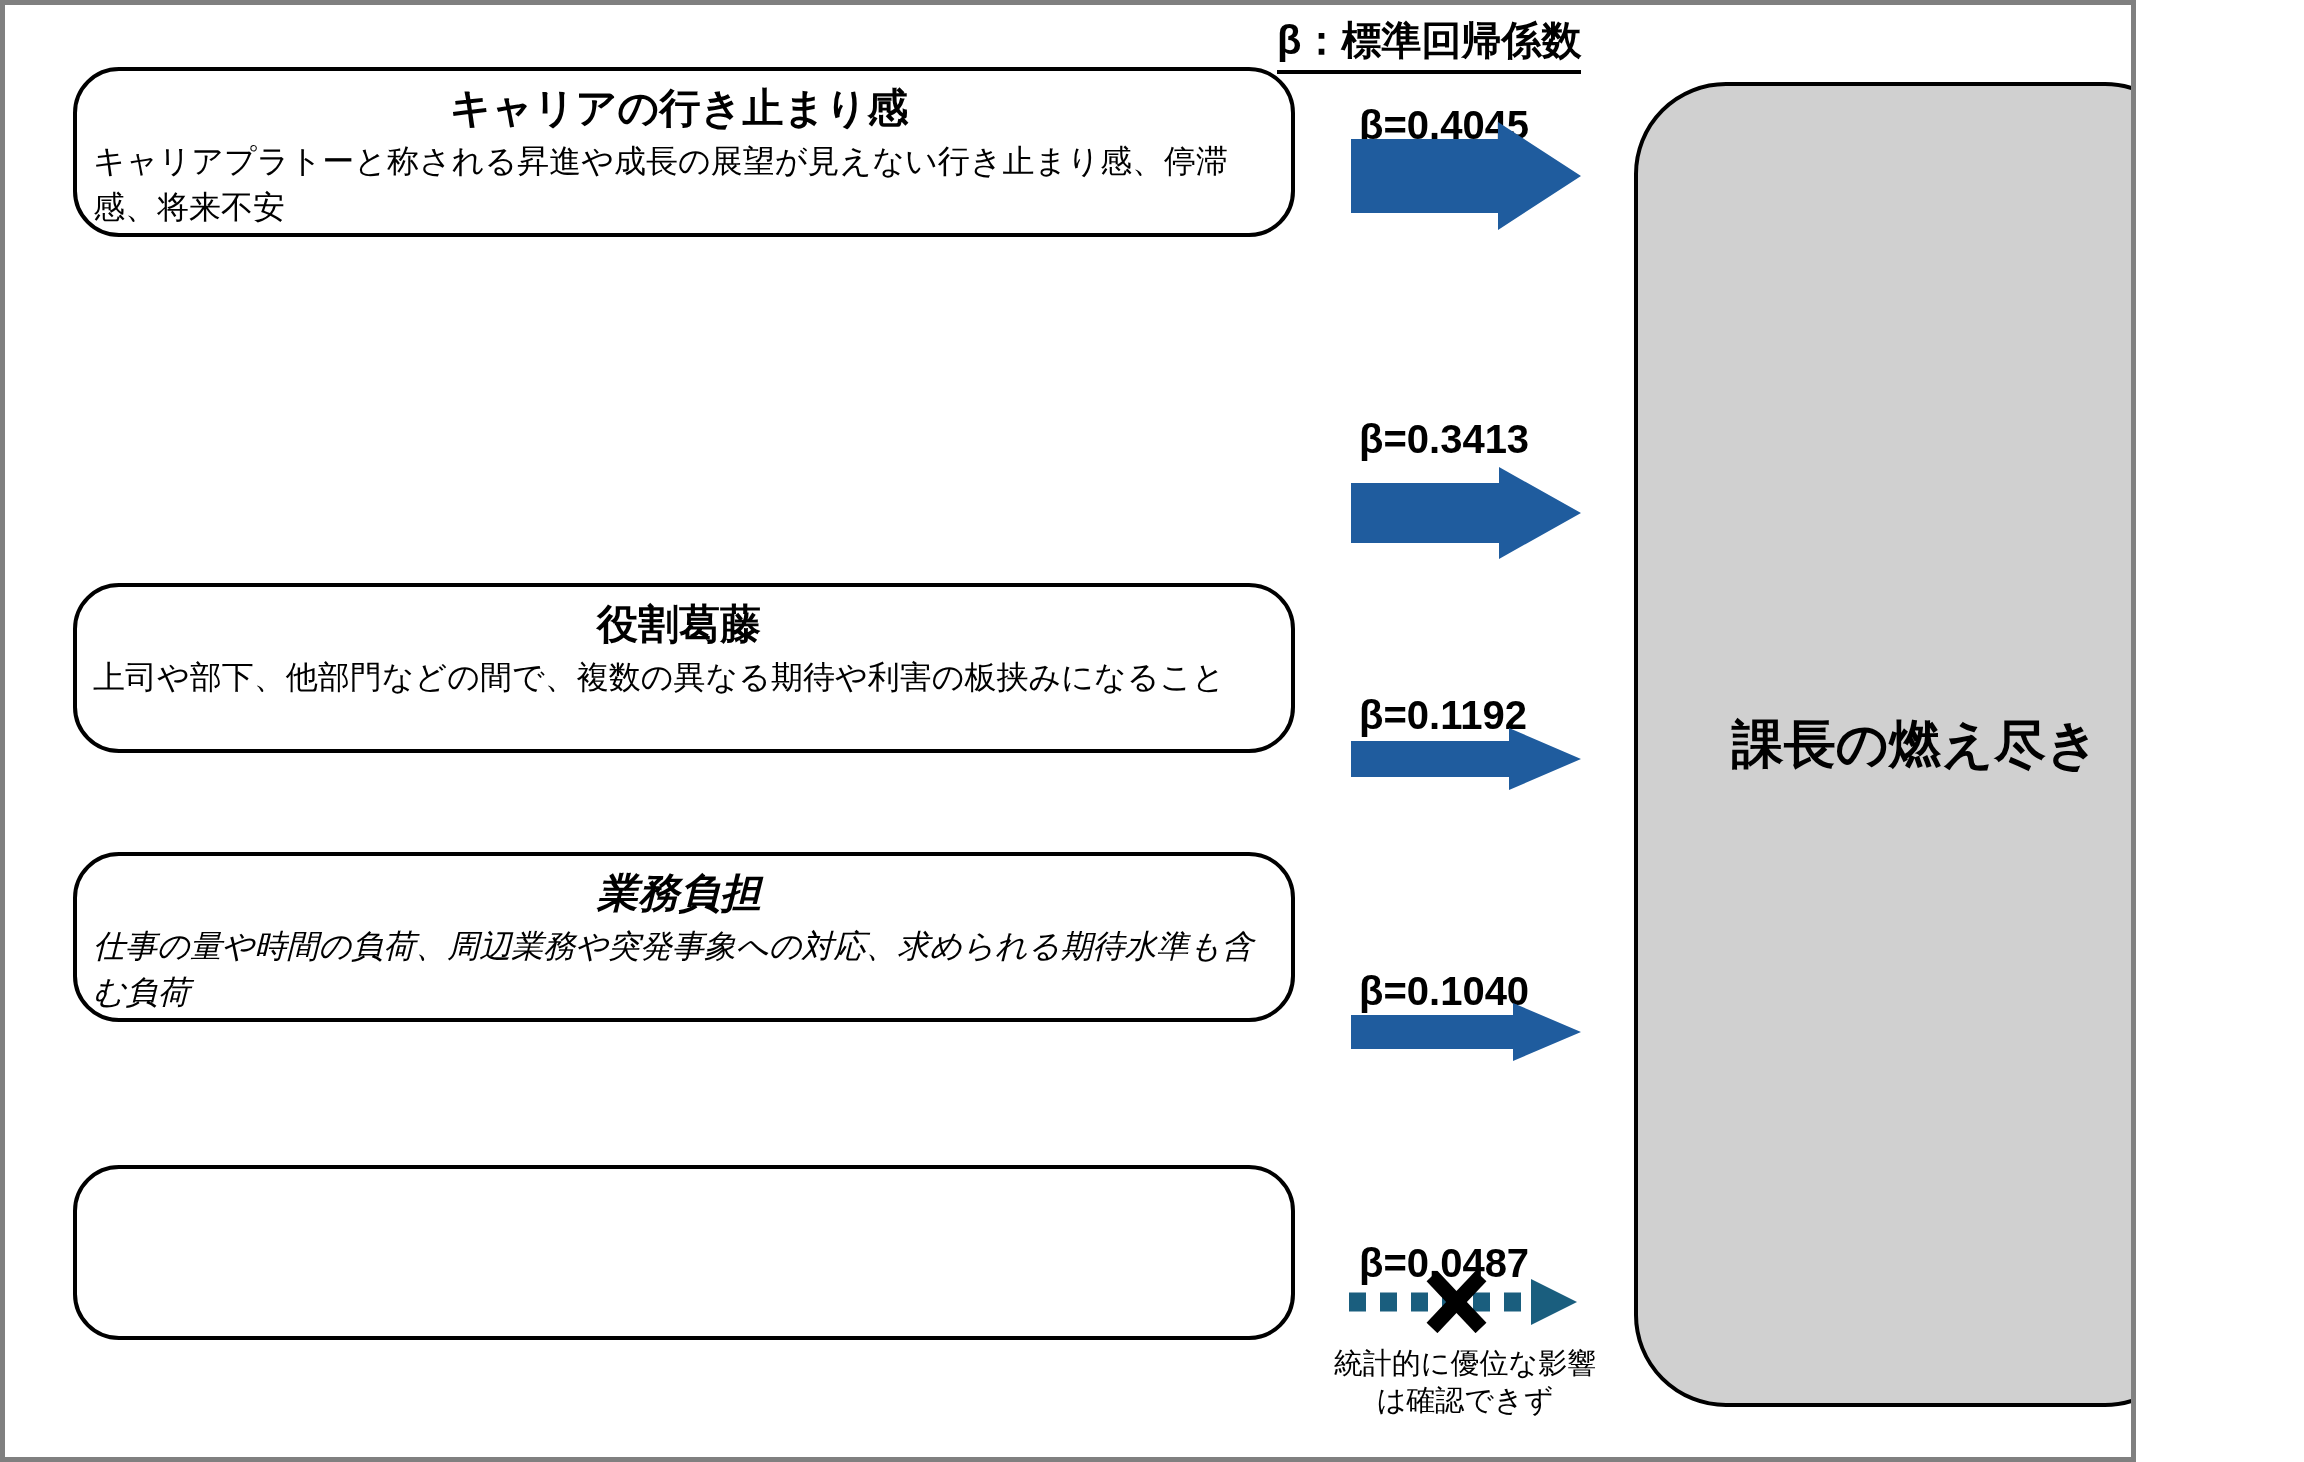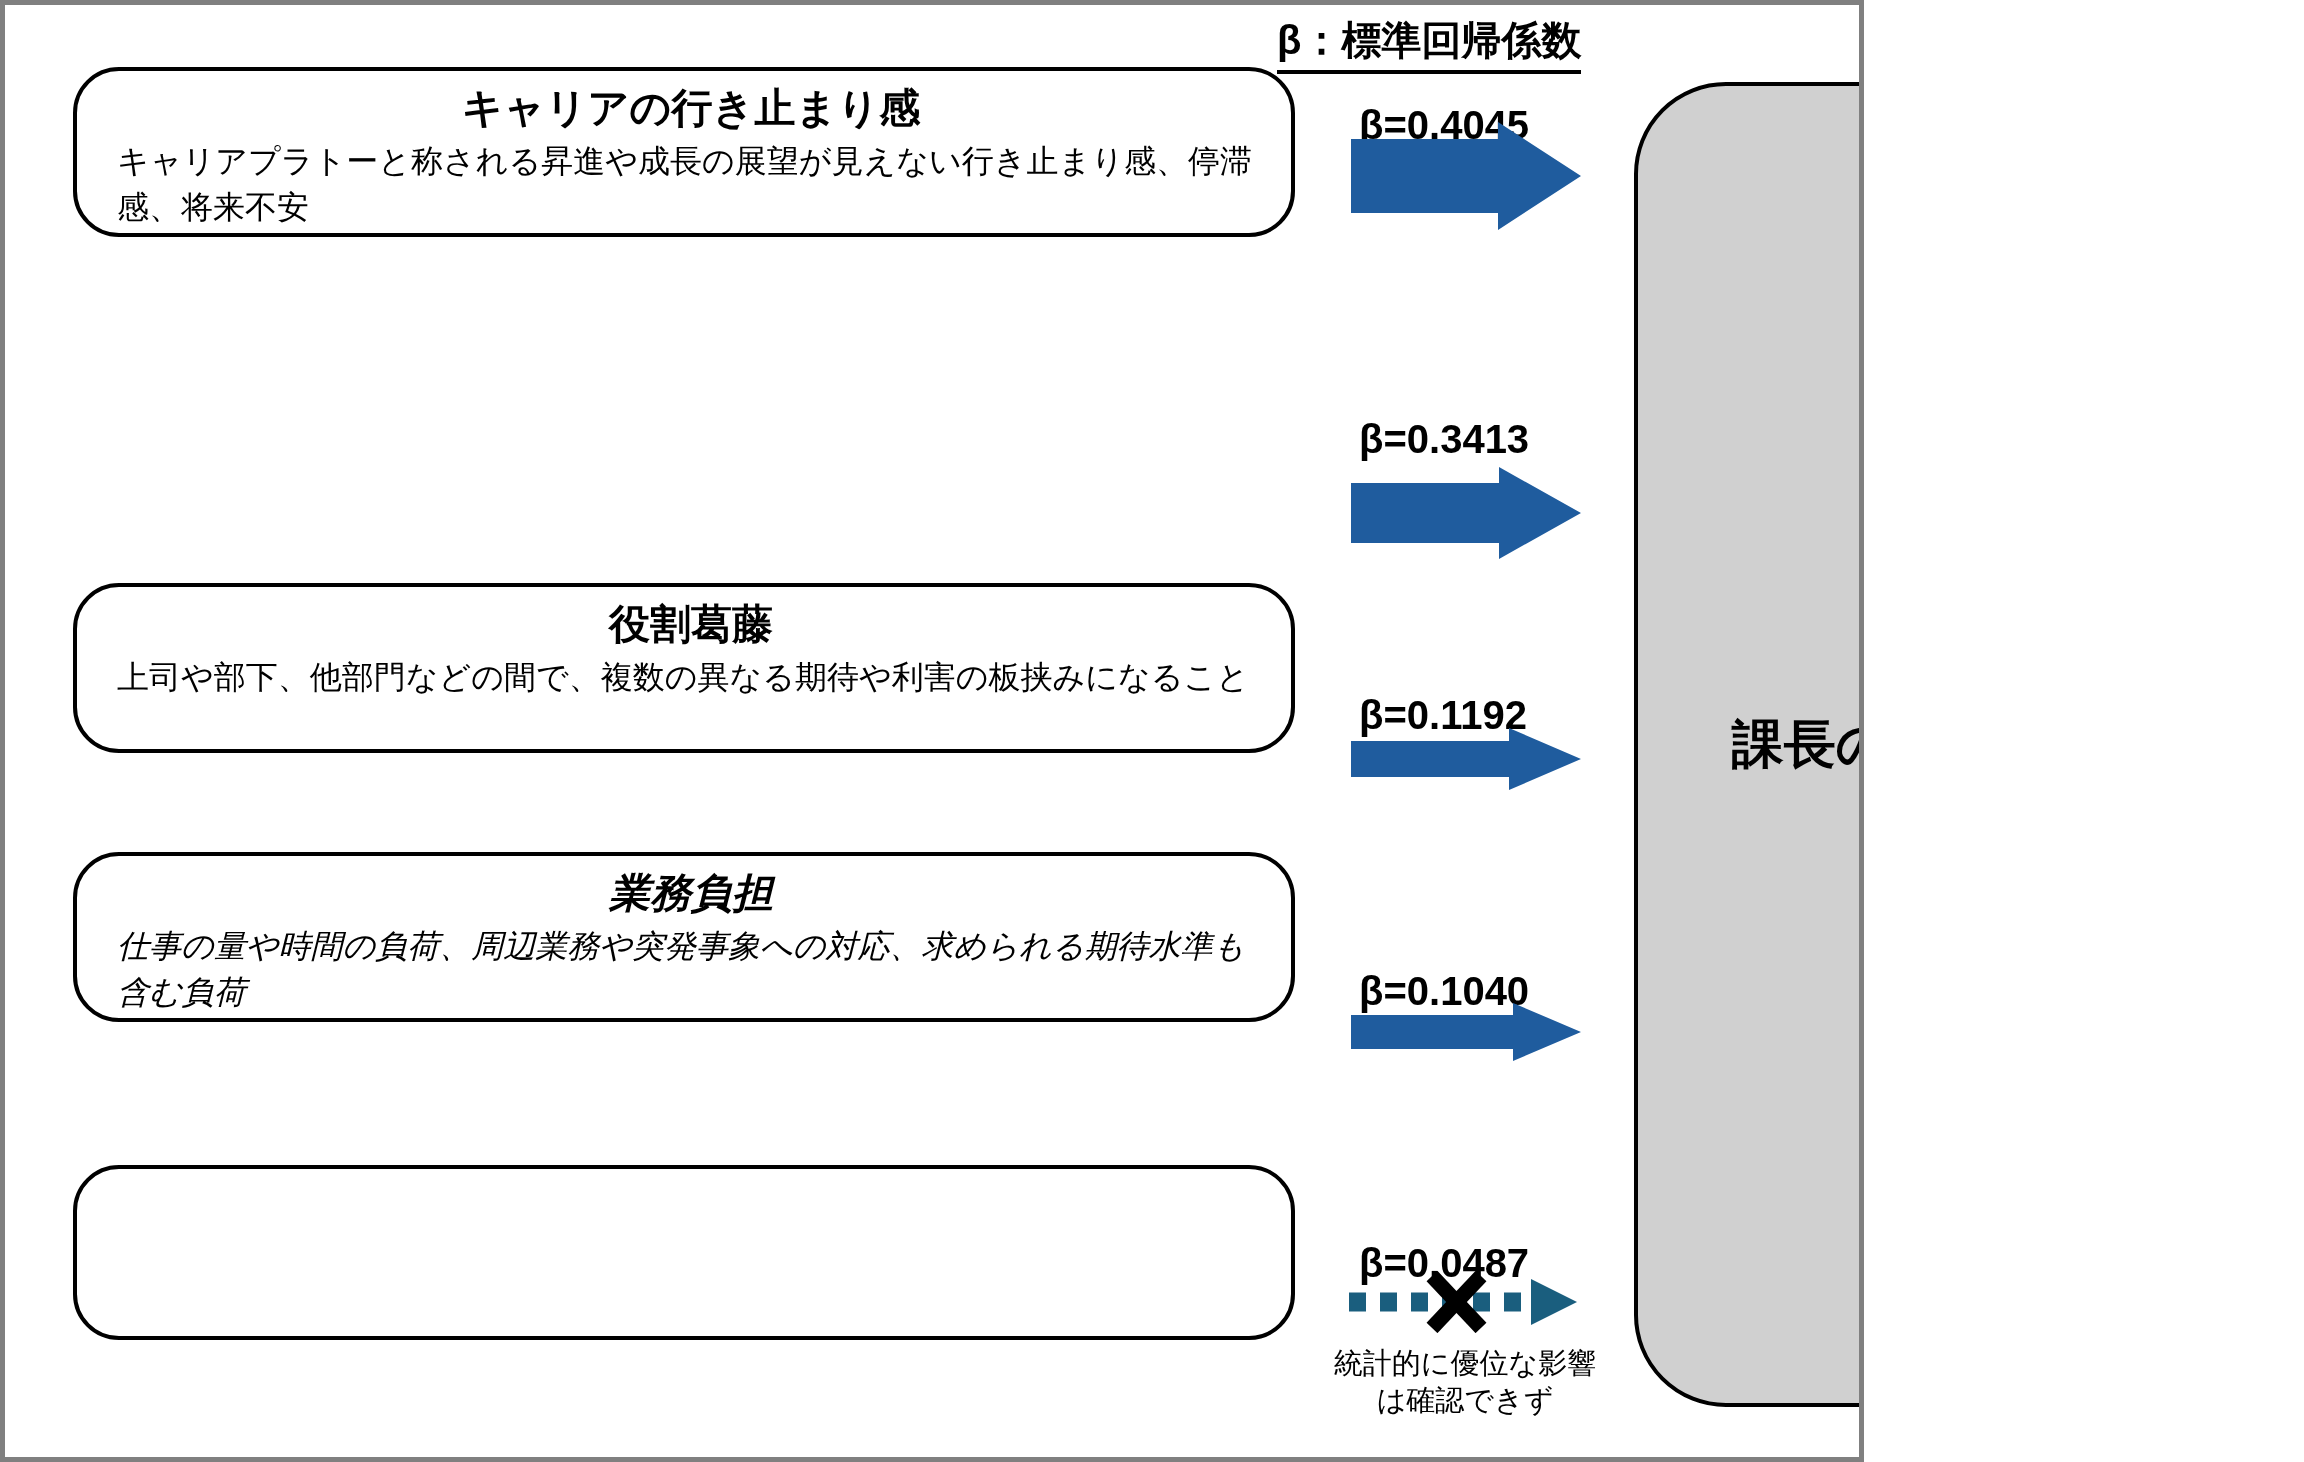--- a/index.html
+++ b/index.html
@@ -6,21 +6,21 @@
     margin: 0;
     padding: 0;
     background: #ffffff;
   }
   body {
     font-family: "Liberation Sans", "DejaVu Sans", sans-serif;
   }
 
   #canvas {
     position: relative;
-    width: 1864px;
+    width: 2136px;
     height: 1462px;
     background: #ffffff;
     box-sizing: border-box;
     border: 5px solid #808080;
     overflow: hidden;
   }
 
   
   .legend-title {
     position: absolute;
@@ -37,21 +37,21 @@
 
   
   .factor-box {
     position: absolute;
     left: 68px;
     width: 1222px;
     box-sizing: border-box;
     background: #ffffff;
     border: 4px solid #000000;
     border-radius: 46px;
-    padding: 10px 26px 10px 40px;
+    padding: 10px 26px 10px 16px;
   }
   .factor-title {
     text-align: center;
     font-size: 41px;
     font-weight: bold;
     color: #000000;
     line-height: 1.32;
     margin-bottom: 4px;
   }
   .factor-desc {

